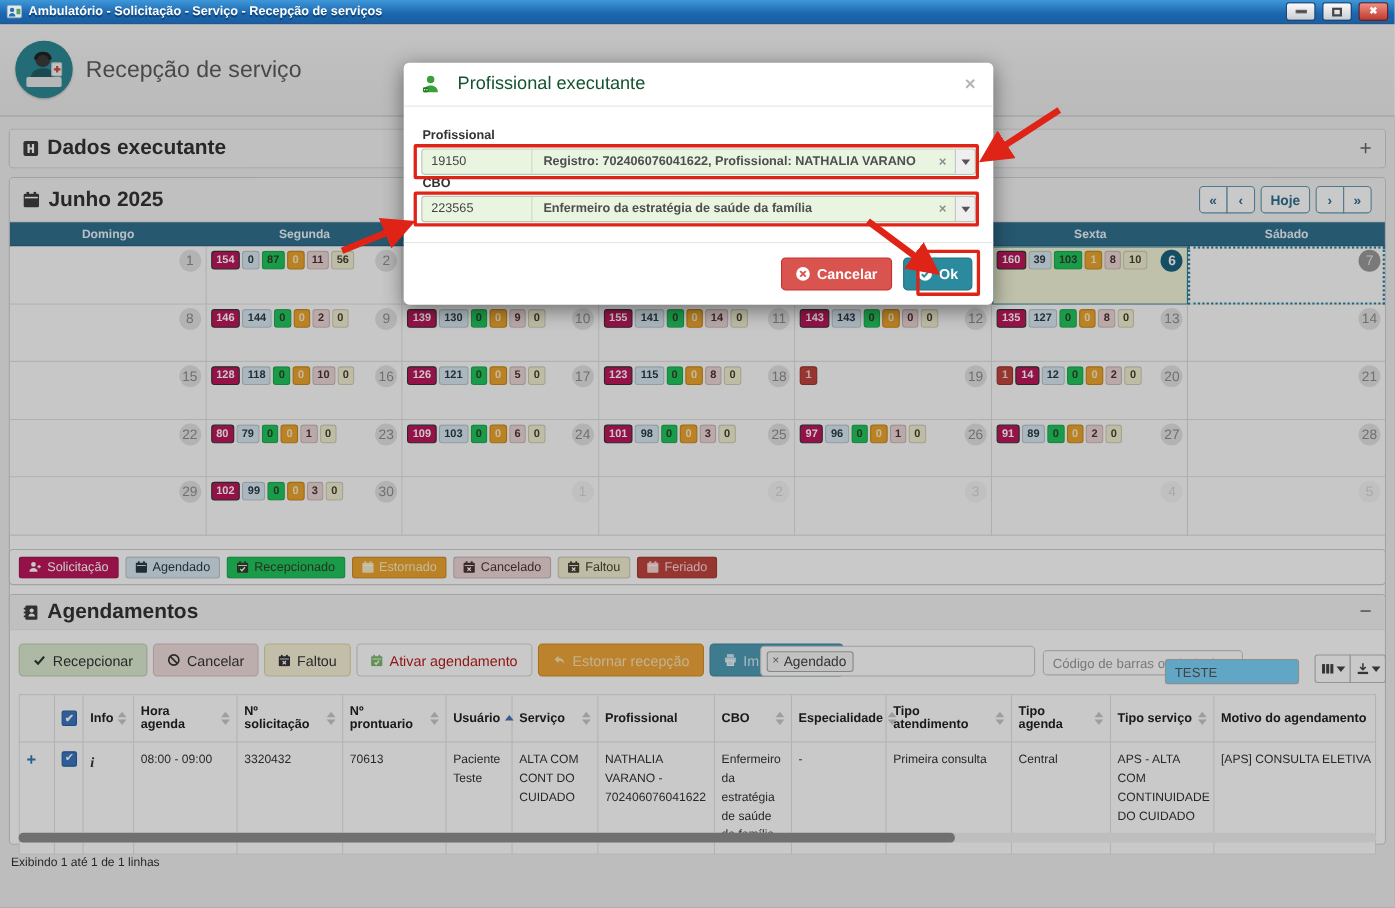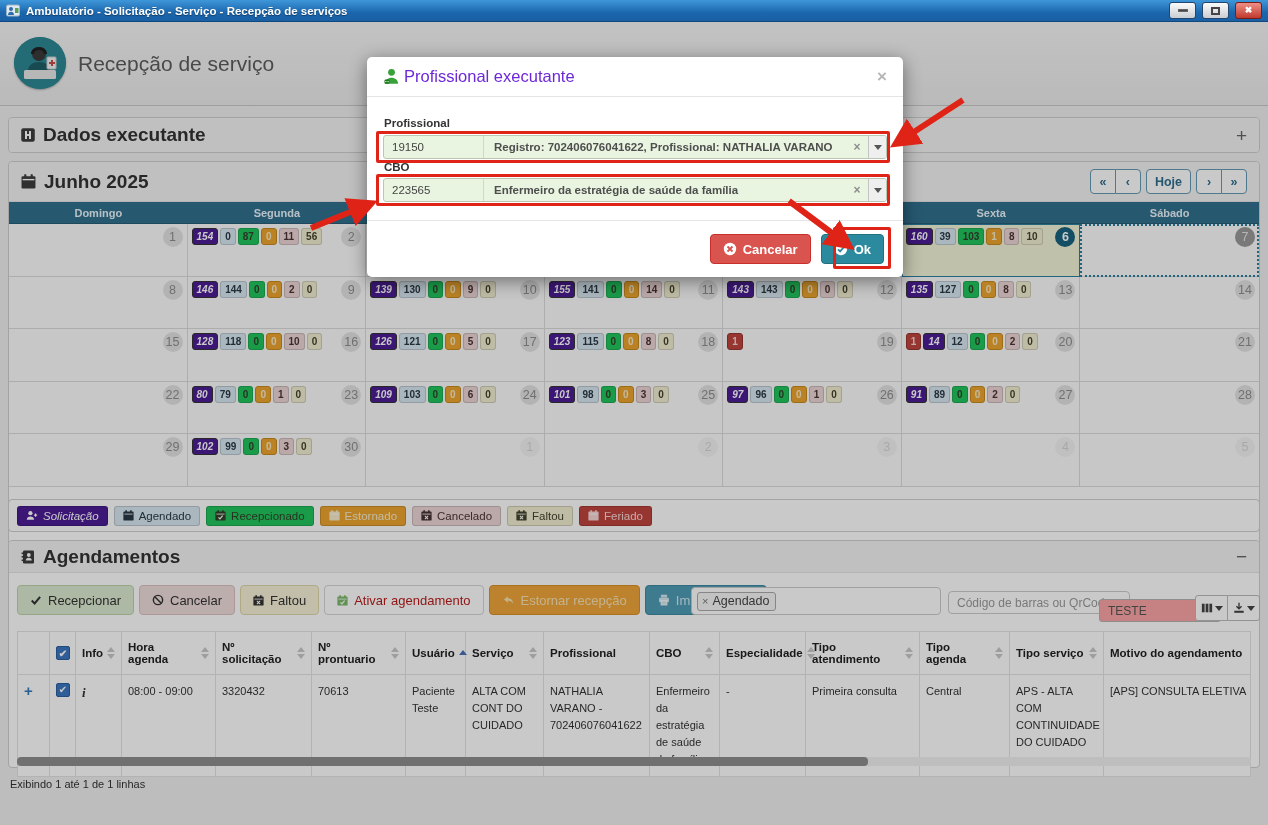--- a/index.html
+++ b/index.html
@@ -56,21 +56,21 @@
   .cell.today { background:#f3f5d8; outline:1px solid #2b7f9e; outline-offset:-1px; }
   .cell.selected { outline:2px dotted #2b7f9e; outline-offset:-2px; }
   .dnum { position:absolute; top:3px; right:4px; width:20px; height:20px; border-radius:50%;
     background:#e4e4e4; color:#8e8e8e; font-size:12.5px; display:flex; align-items:center; justify-content:center; }
   .cell.today .dnum { background:#19637f; color:#fff; font-weight:bold; }
   .cell.selected .dnum { background:#9a9a9a; color:#e6e6e6; }
   .cell.out .dnum { opacity:.35; }
   .badges { display:flex; gap:2px; padding:4px 26px 0 4px; flex-wrap:nowrap; }
   .badge { min-width:14px; padding:2px 4px; border-radius:3px; font-size:10px; font-weight:bold;
     text-align:center; line-height:1.1; border:1px solid rgba(0,0,0,.14); cursor:pointer; }
-  .b-s { background:#4c1d95; color:#fff; border-color:#333;font-style:italic; }
+  .b-s { background:#be185d; color:#fff; border-color:#333; }
   .b-a { background:#d9e8f1; color:#2b3a45; }
   .b-r { background:#22c55e; color:#33402a; }
   .b-e { background:#eca52f; color:#f8ecca; border-color:#c78a1e; }
   .b-c { background:#edd7d7; color:#4a3333; }
   .b-f { background:#f3efd3; color:#45422c; }
   .b-h { background:#c0453f; color:#f6d6d4; border-color:#993630; }
 
   
   #panel-legend { top:499px; height:33px; display:flex; align-items:center; padding:0 8px; }
   .lbadge { display:inline-flex; align-items:center; gap:5px; padding:3px 8px; border-radius:3px;
@@ -93,21 +93,21 @@
   .tbtn.teal { background:#4f9db6; border-color:#3d8aa3; color:#d2e9f0; }
   .tagfield { position:absolute; top:46px; left:682px; width:250px; height:28px; background:#fff;
     border:1px solid #ccc; border-radius:4px; padding:3px 5px; }
   .tag { display:inline-flex; align-items:center; gap:4px; border:1px solid #aaa; border-radius:3px;
     background:#f7f7f7; padding:1px 6px 2px 4px; font-size:12.5px; color:#444; }
   .tag .tx { color:#777; font-size:11px; cursor:pointer; }
   .barcode { position:absolute; top:50px; left:939px; width:182px; height:23px; border:1px solid #ccc;
     border-radius:4px; font-size:12px; padding:0 8px; color:#555; font-family:"Liberation Sans",sans-serif;}
   .barcode::placeholder { color:#9a9a9a; }
   .teste { position:absolute; top:58px; left:1050px; width:122px; height:23px; border:1px solid #b5b5b5;
-    border-radius:3px; font-size:12px; padding:8px 8px; color:#555; background:#fca5a5; font-family:"Liberation Sans",sans-serif;margin-left:40px;}
+    border-radius:3px; font-size:12px; padding:8px 8px; color:#555; background:#7dd3fc; font-family:"Liberation Sans",sans-serif;}
   .minibtn { position:absolute; top:54px; height:26px; width:33px; background:#fff; border:1px solid #bbb;
     border-radius:3px; display:flex; align-items:center; justify-content:center; gap:2px; color:#444; cursor:pointer;}
   #btn-cols { left:1186px; border-radius:3px 0 0 3px; }
   #btn-export { left:1218px; border-radius:0 3px 3px 0; }
   .caret { width:0; height:0; border-left:4px solid transparent; border-right:4px solid transparent; border-top:5px solid #444; }
 
   
   .tablewrap { position:absolute; top:90px; left:8px; right:8px; }
   table.grid { border-collapse:collapse; table-layout:fixed; width:100%; background:#fff; }
   table.grid th, table.grid td { border:1px solid #e4e4e4; }
@@ -126,21 +126,21 @@
   .hscroll { position:absolute; left:8px; right:8px; top:216px; height:9px; background:#f1f1f1; border-radius:4px; }
   .hthumb { width:69%; height:9px; background:#8f8f8f; border-radius:4px; cursor:pointer; }
   .summary { position:absolute; left:10px; top:778px; font-size:11px; color:#333; }
 
   
   .backdrop { position:absolute; left:0; top:22px; right:0; bottom:0; background:rgba(0,0,0,.21); z-index:40; }
   .modal { position:absolute; left:367px; top:57px; width:536px; height:220px; background:#fff;
     border-radius:5px; box-shadow:0 4px 18px rgba(0,0,0,.45); z-index:50; }
   .modal-head { position:absolute; left:0; right:0; top:0; height:40px; border-bottom:1px solid #e5e5e5;
     display:flex; align-items:center; padding:0 16px; }
-  .modal-title { font-size:16.5px; color:#6d28d9; margin-left:4px; }
+  .modal-title { font-size:16.5px; color:#14532d; margin-left:16px; }
   .modal-x { margin-left:auto; color:#b5b5b5; font-size:17px; font-weight:bold; cursor:pointer; }
   .flabel { position:absolute; left:17px; font-size:11.5px; font-weight:bold; color:#333; }
   .igroup { position:absolute; left:16px; width:504px; height:24px; display:flex; border:1px solid #b9c7b2;
     border-radius:3px; overflow:hidden; background:#e9f5e1; }
   .igroup .code { width:100px; padding:0 8px; font-size:11.5px; color:#444; display:flex; align-items:center;
     border-right:1px solid #cbdcc2; }
   .igroup .desc { flex:1; padding:0 10px; font-size:11.5px; font-weight:bold; color:#4e4e4e;
     display:flex; align-items:center; white-space:nowrap; overflow:hidden; }
   .igroup .clear { width:22px; display:flex; align-items:center; justify-content:center; color:#8d8d8d;
     font-weight:bold; font-size:12px; cursor:pointer; }

